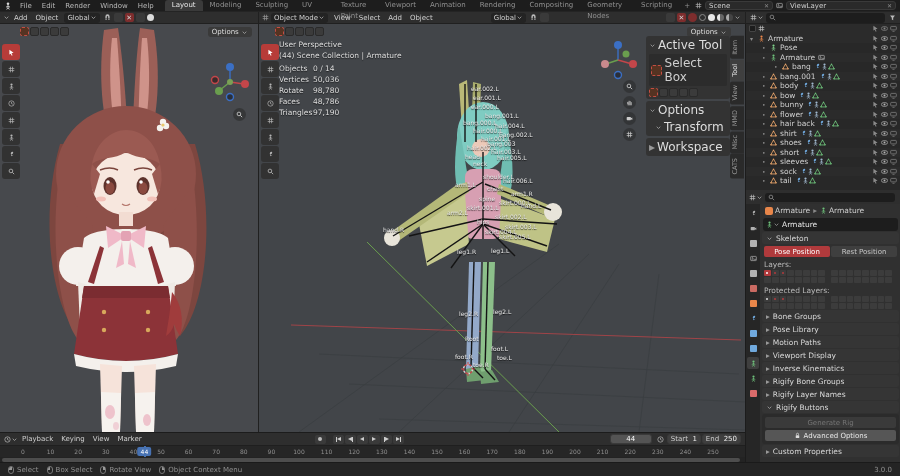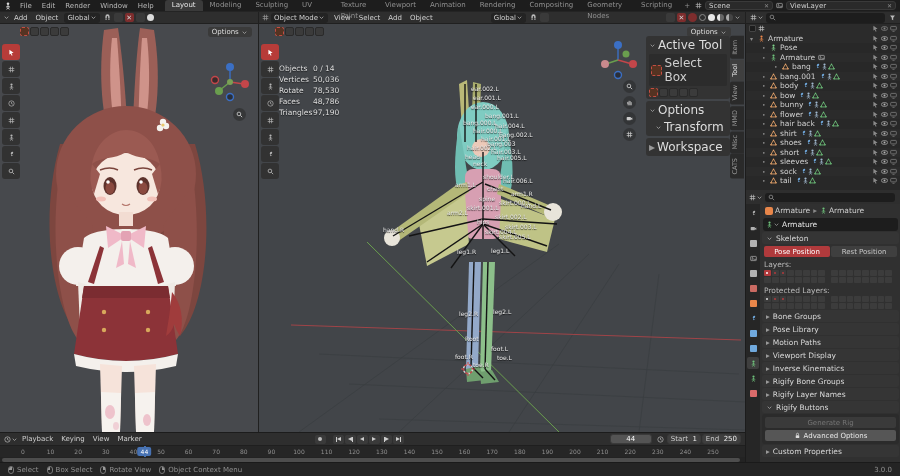--- a/index.html
+++ b/index.html
@@ -566,27 +566,31 @@
         <span class="tsq"></span>
         <span class="tsq"></span>
         <span class="tsq"></span>
         <span class="tsq"></span>
       </div>
     <div class="options-btn" style="right:14px">
       <span>Options</span>&nbsp;<svg class="ic-s" style="color:#999">
           <use href="#i-chev"></use>
         </svg>
     </div>
+    <div class="ab overlay-text" style="left:20px;top:16px">
+      <div>User Perspective</div>
+      <div style="margin-top:2px">(44) Scene Collection | Armature</div>
+    </div>
     <div id="vp-stats" class="ab overlay-text stats-grid" style="left:20px;top:40px">
         <div>Objects</div>
         <div>0 / 14</div>
         <div>Vertices</div>
         <div>50,036</div>
         <div>Rotate</div>
-        <div>78,530</div>
+        <div>98,780</div>
         <div>Faces</div>
         <div>48,786</div>
         <div>Triangles</div>
         <div>97,190</div>
       </div>
     <div class="vtoolbar">
         <div class="vtool active">
           <svg class="ic-s" style="color: rgb(255, 255, 255);">
             <use href="#i-cursor"></use>
           </svg>

